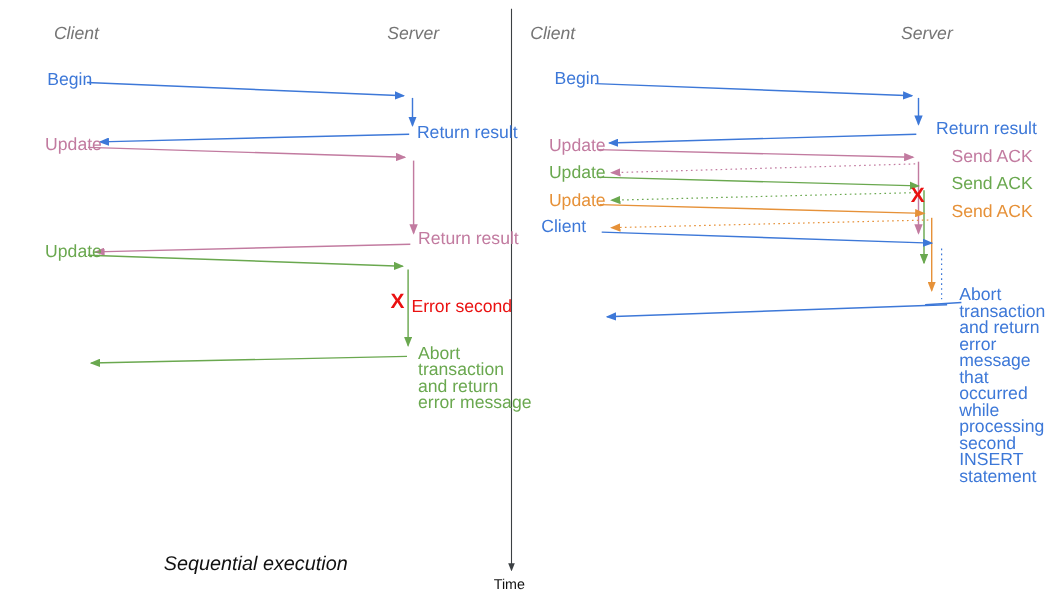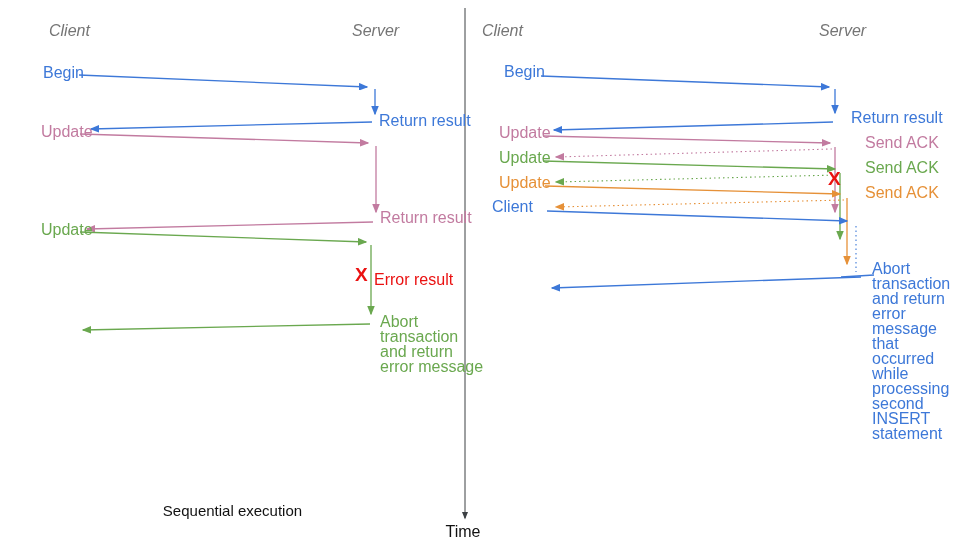--- a/index.html
+++ b/index.html
@@ -19,22 +19,22 @@
   svg line.thin{stroke-width:1;}
   svg line.dot{stroke-width:1.1;stroke-dasharray:1.5 3;}
   .m-blue{fill:var(--c-blue);} .m-pink{fill:var(--c-pink);} .m-green{fill:var(--c-green);}
   .m-orange{fill:var(--c-orange);} .m-axis{fill:var(--c-axis);}
   .lbl{position:absolute;z-index:1;font-size:16px;line-height:14px;white-space:nowrap;}
   .c-blue{color:var(--c-blue);} .c-pink{color:var(--c-pink);} .c-green{color:var(--c-green);}
   .c-orange{color:var(--c-orange);} .c-red{color:var(--c-red);}
   .hdr{font-size:16px;font-style:italic;color:var(--c-header_gray);}
   .note{white-space:pre-line;line-height:15px;}
   .xmark{font-size:19px;font-weight:bold;line-height:20px;}
-  .caption{position:absolute;z-index:1;font-size:15px;color:#111;text-align:center;}
-  .time-lbl{position:absolute;z-index:1;font-size:16px;color:#111;text-align:center;}
+  .caption{position:absolute;z-index:1;font-size:18px;color:#111;text-align:center;font-style:italic;}
+  .time-lbl{position:absolute;z-index:1;font-size:13px;color:#111;text-align:center;}
 </style>
 </head>
 <body>
 
 <div class="stage" style="--c-blue: #3D78D8; --c-pink: #C27BA0; --c-green: #6AA84F; --c-orange: #E69138; --c-red: #EA1111; --c-header_gray: #757575; --c-axis: #3C4043;">
 
   <svg class="wires" width="960" height="540" viewBox="0 0 960 540">
     <defs>
       <marker id="ah-blue" viewBox="0 0 10 8" refX="8.5" refY="4" markerWidth="9.5" markerHeight="7.6" orient="auto" markerUnits="userSpaceOnUse">
           <path class="m-blue" d="M0,0 L10,4 L0,8 Z"></path>
@@ -85,21 +85,21 @@
 
   <span class="lbl hdr" style="left:49px;top:24px;">Client</span>
   <span class="lbl hdr" style="left:352px;top:24px;">Server</span>
 
   <span class="lbl c-blue" style="left:43px;top:66px;">Begin</span>
   <span class="lbl c-blue" style="left:379px;top:114px;">Return result</span>
   <span class="lbl c-pink" style="left:41px;top:125px;">Update</span>
   <span class="lbl c-pink" style="left:380px;top:211px;">Return result</span>
   <span class="lbl c-green" style="left:41px;top:223px;">Update</span>
   <span class="lbl c-red xmark" style="left:355px;top:265px;">X</span>
-  <span class="lbl c-red" style="left:374px;top:273px;">Error result</span>
+  <span class="lbl c-red" style="left:374px;top:273px;">Error second</span>
   <span class="lbl c-green note" style="left:380px;top:314px;">Abort
 transaction
 and return
 error message</span>
 
   <span class="lbl hdr" style="left:482px;top:24px;">Client</span>
   <span class="lbl hdr" style="left:819px;top:24px;">Server</span>
 
   <span class="lbl c-blue" style="left:504px;top:65px;">Begin</span>
   <span class="lbl c-blue" style="left:851px;top:111px;">Return result</span>

